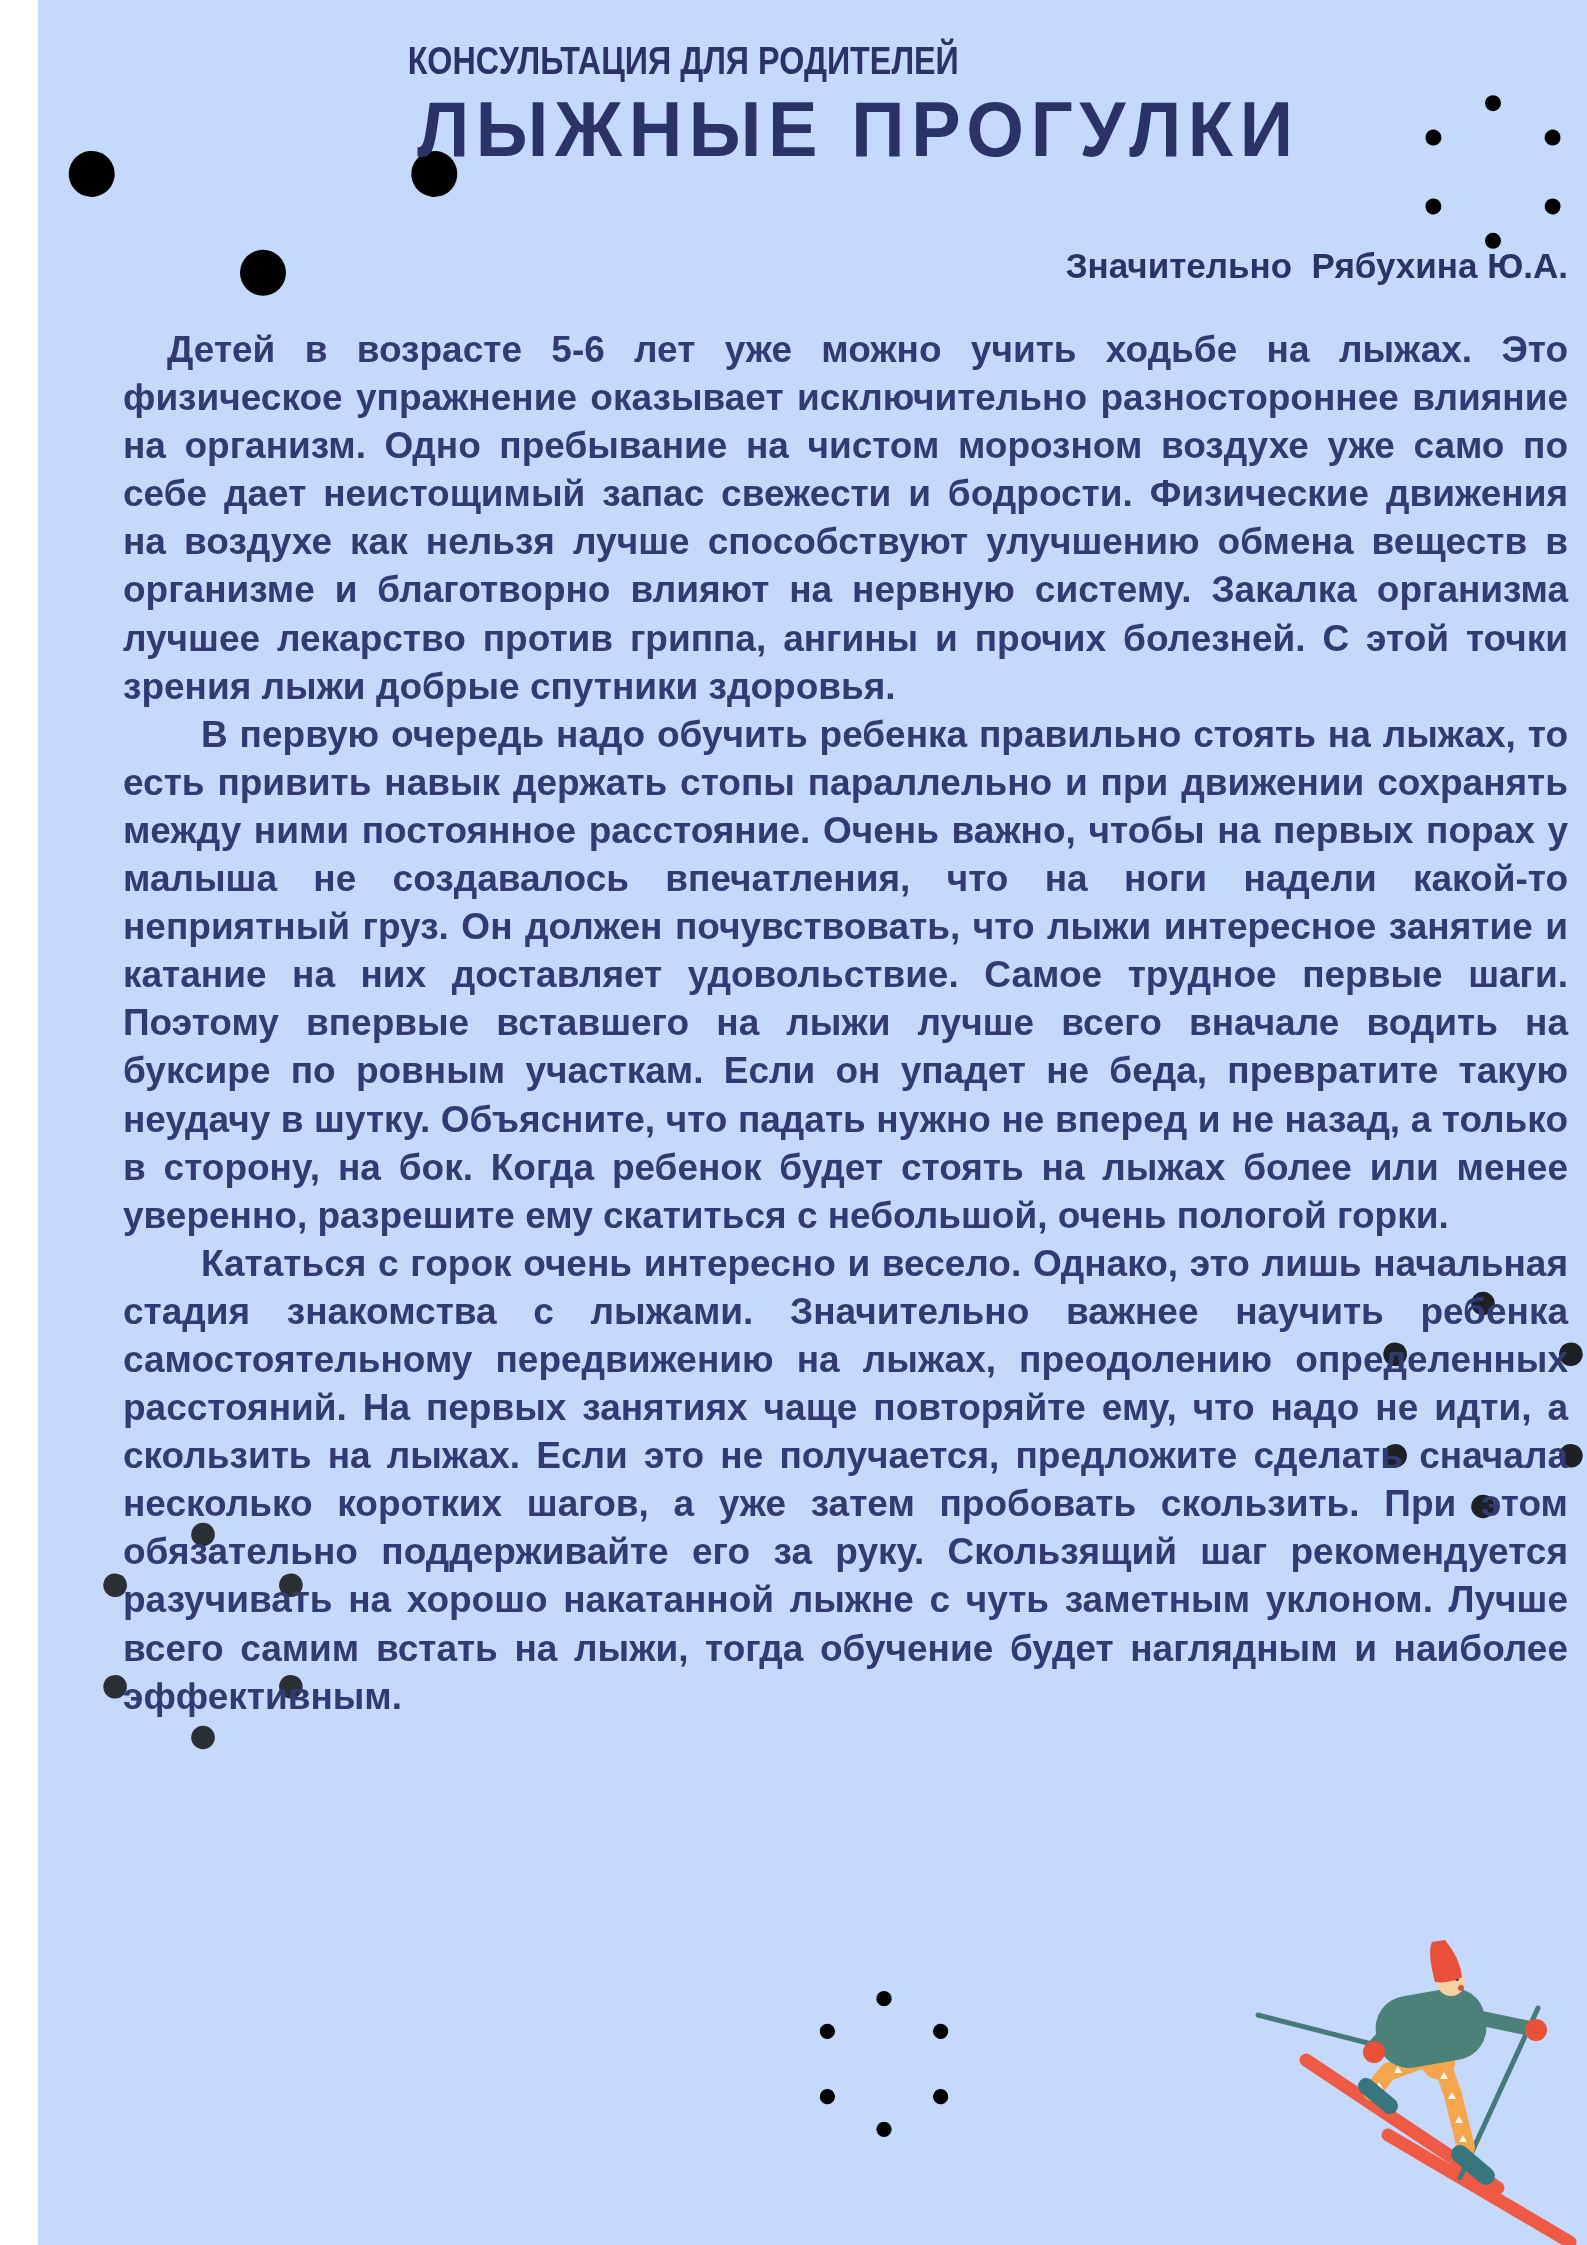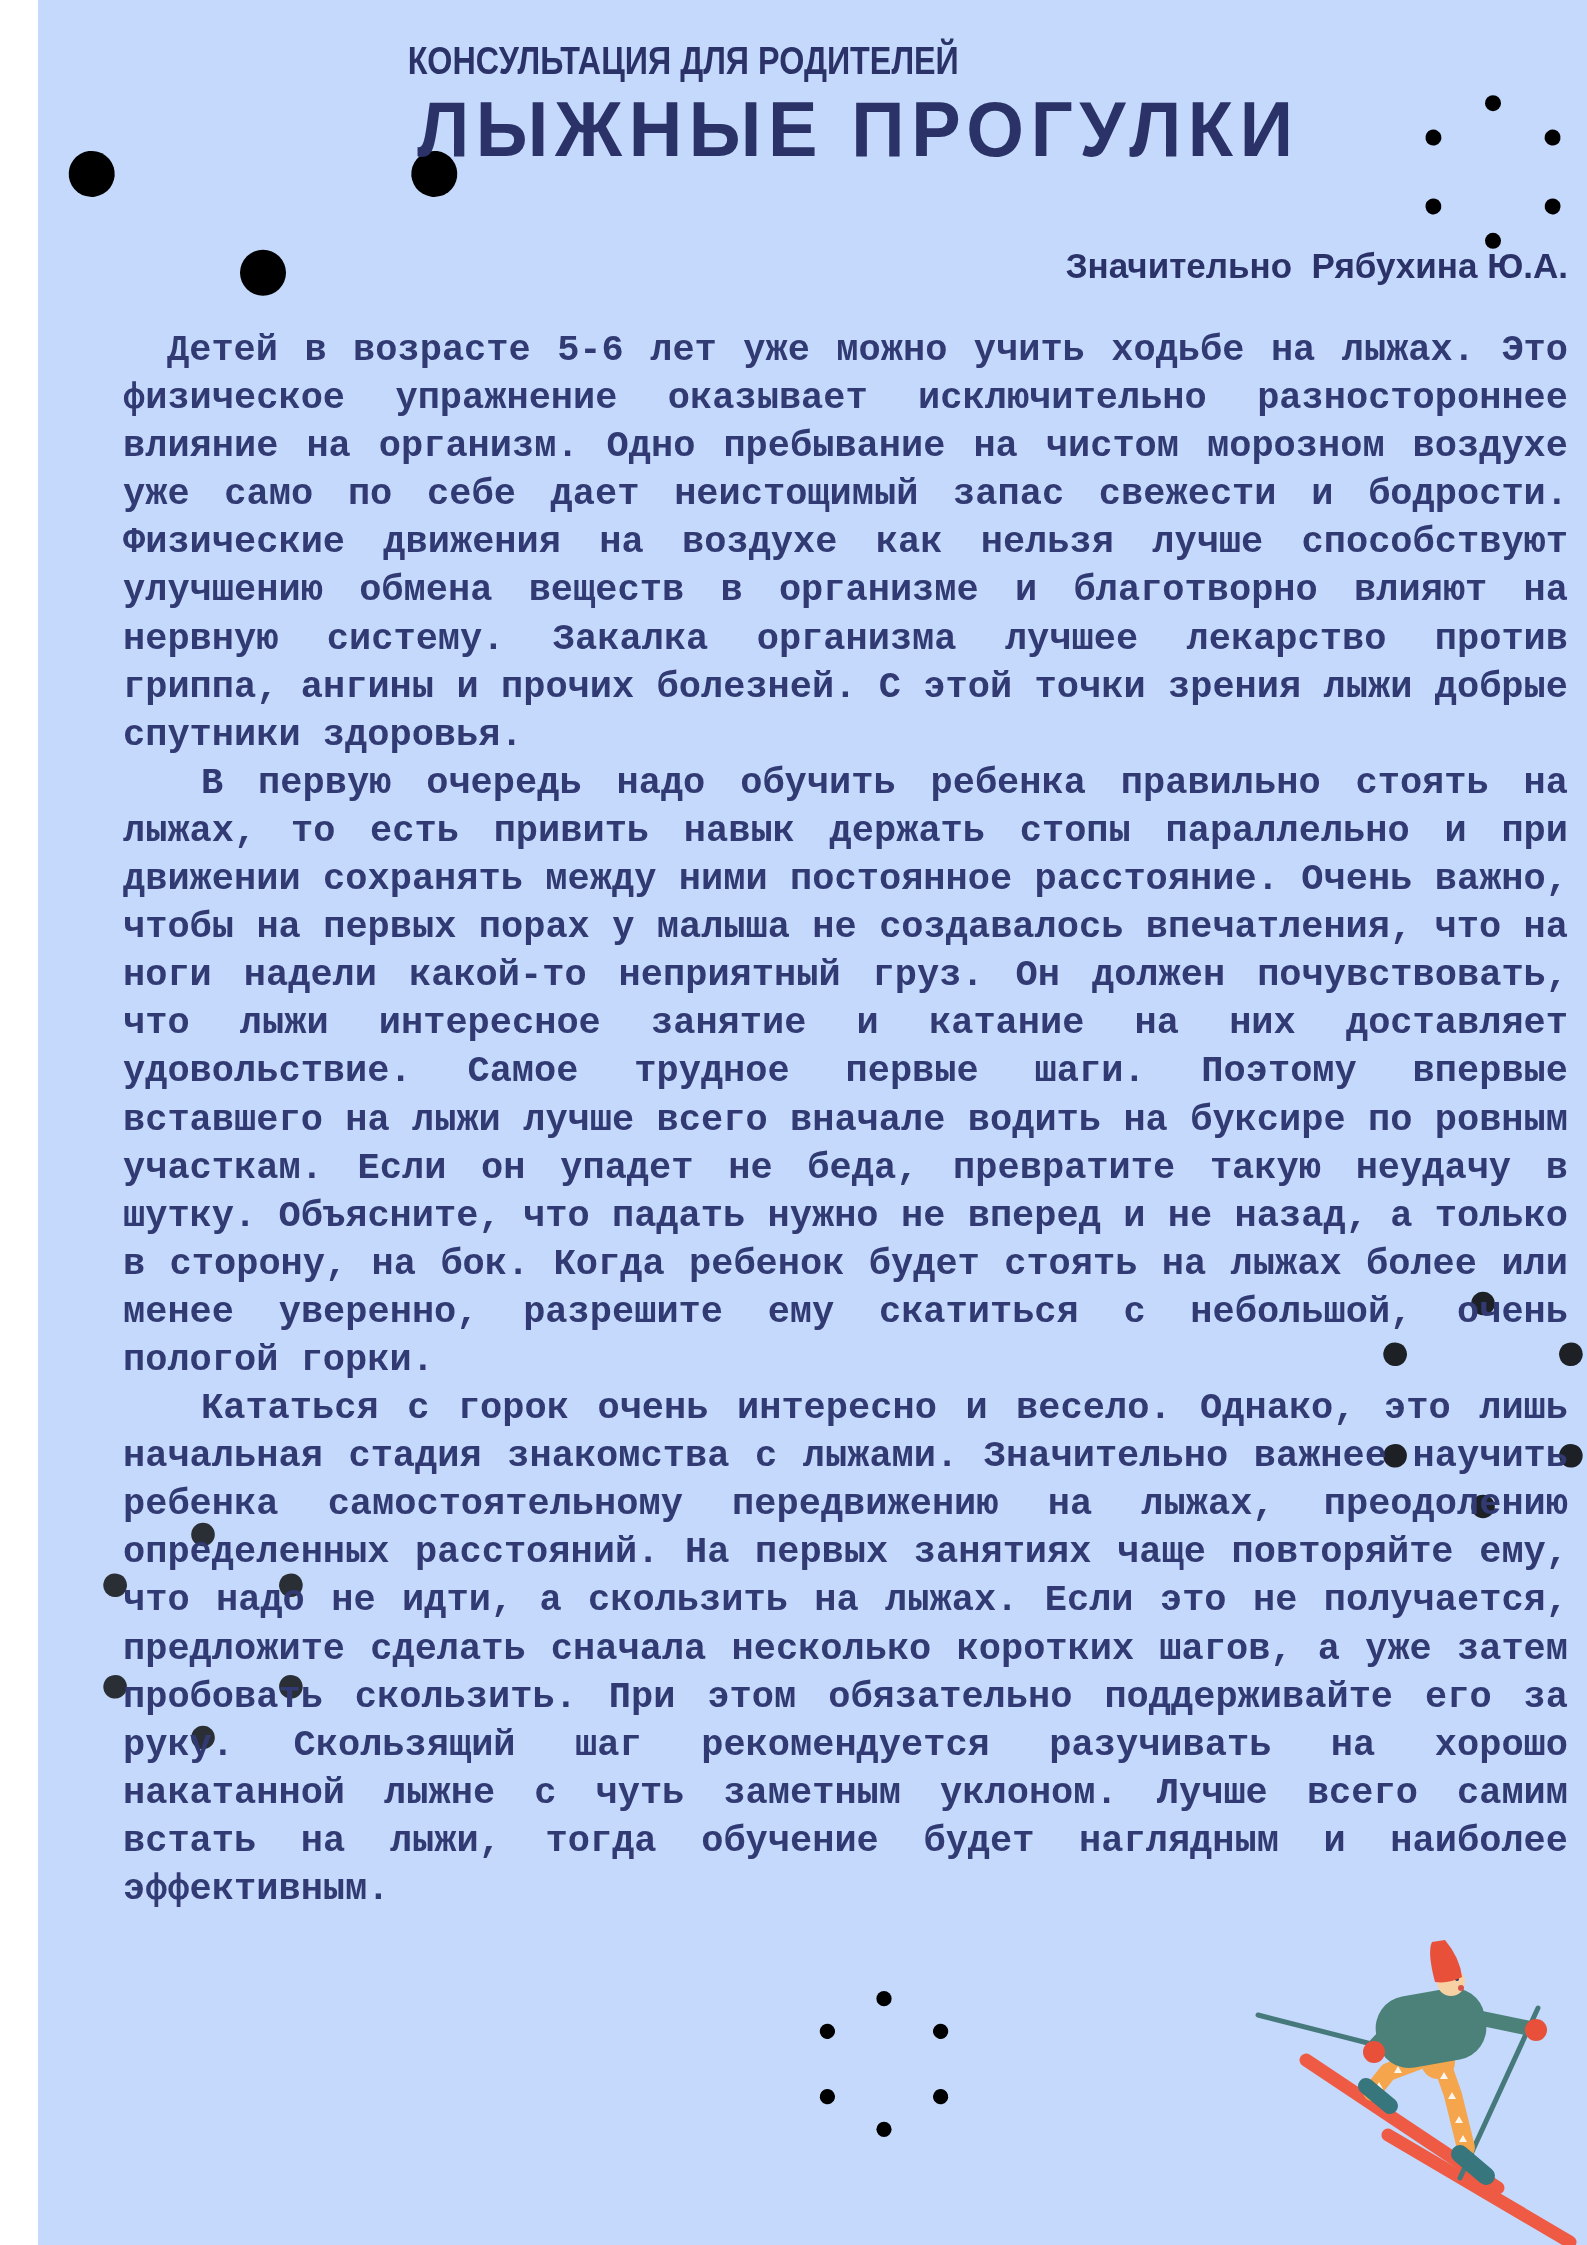--- a/index.html
+++ b/index.html
@@ -37,21 +37,21 @@
     font-weight:bold;font-size:35px;
     color:var(--c-heading,#2b3268);white-space:pre;
   }
   
   .article{
     position:absolute;left:85px;top:326px;width:1445px;
     color:var(--c-body-text,#313a72);
     font-size:37px;font-weight:bold;line-height:1.3;
     text-align:justify;
   }
-  .article p{margin:0;text-indent:78px;font-family:Liberation Mono, monospace;}
+  .article p{margin:0;text-indent:78px;}
   .article p:first-child{text-indent:44px;}
 </style>
 </head>
 <body>
 
 <div id="page">
 
   <svg width="0" height="0" style="position:absolute" aria-hidden="true">
     <defs>
       <g id="flake-arm">

